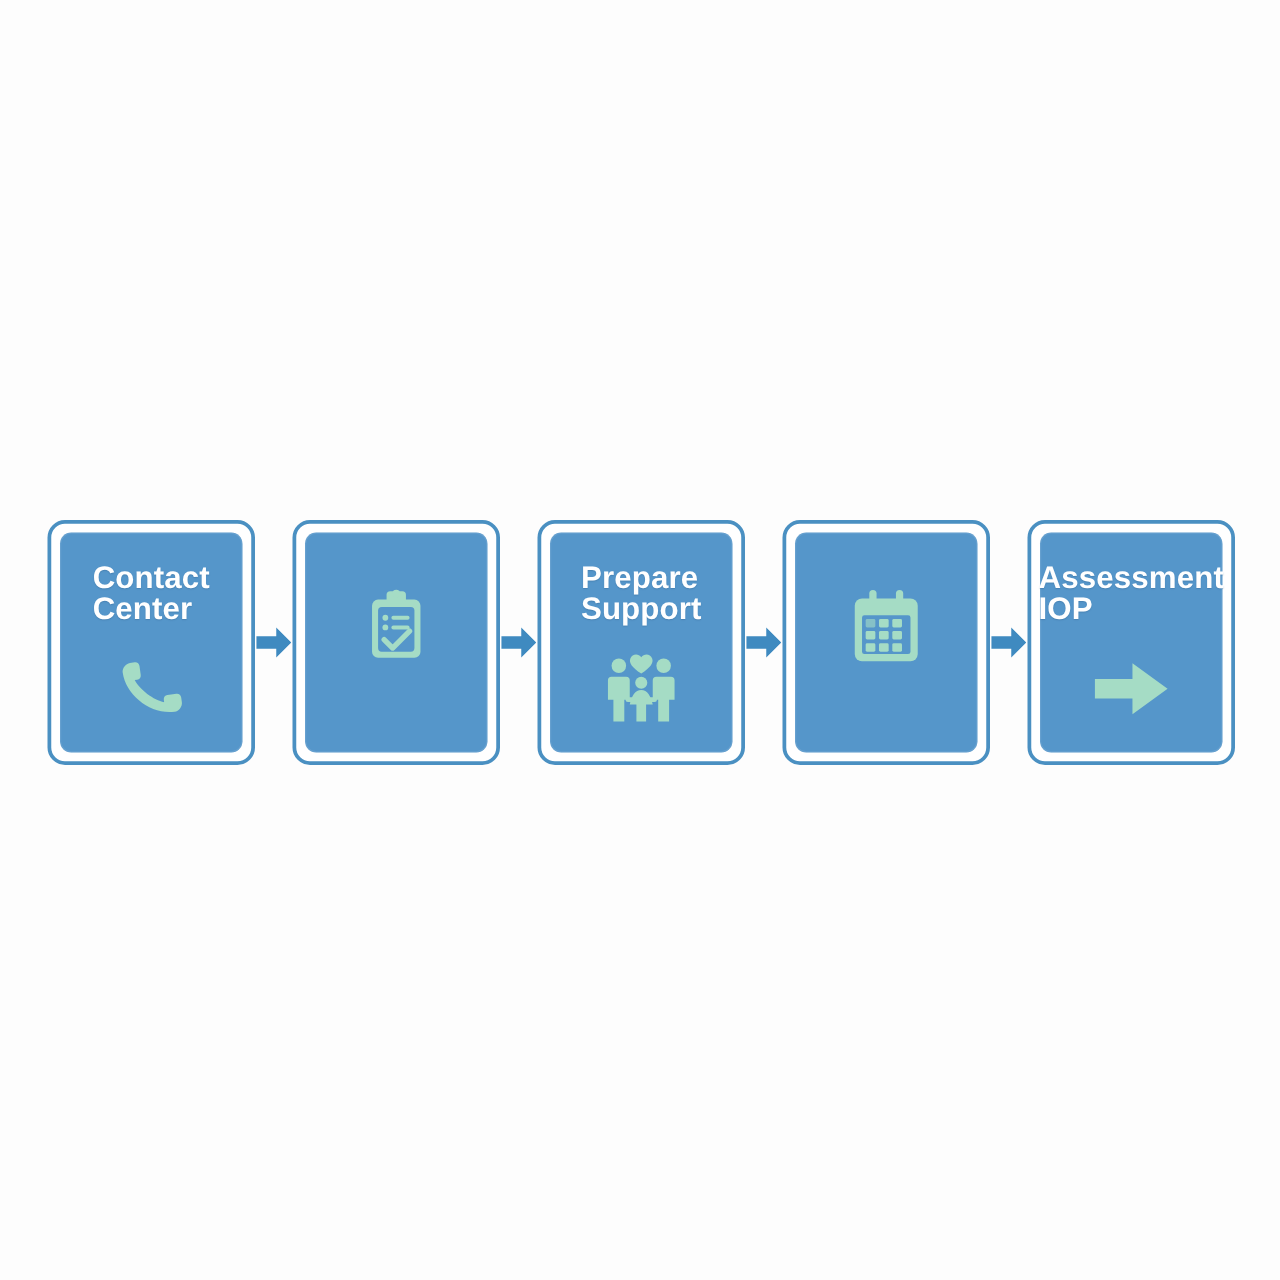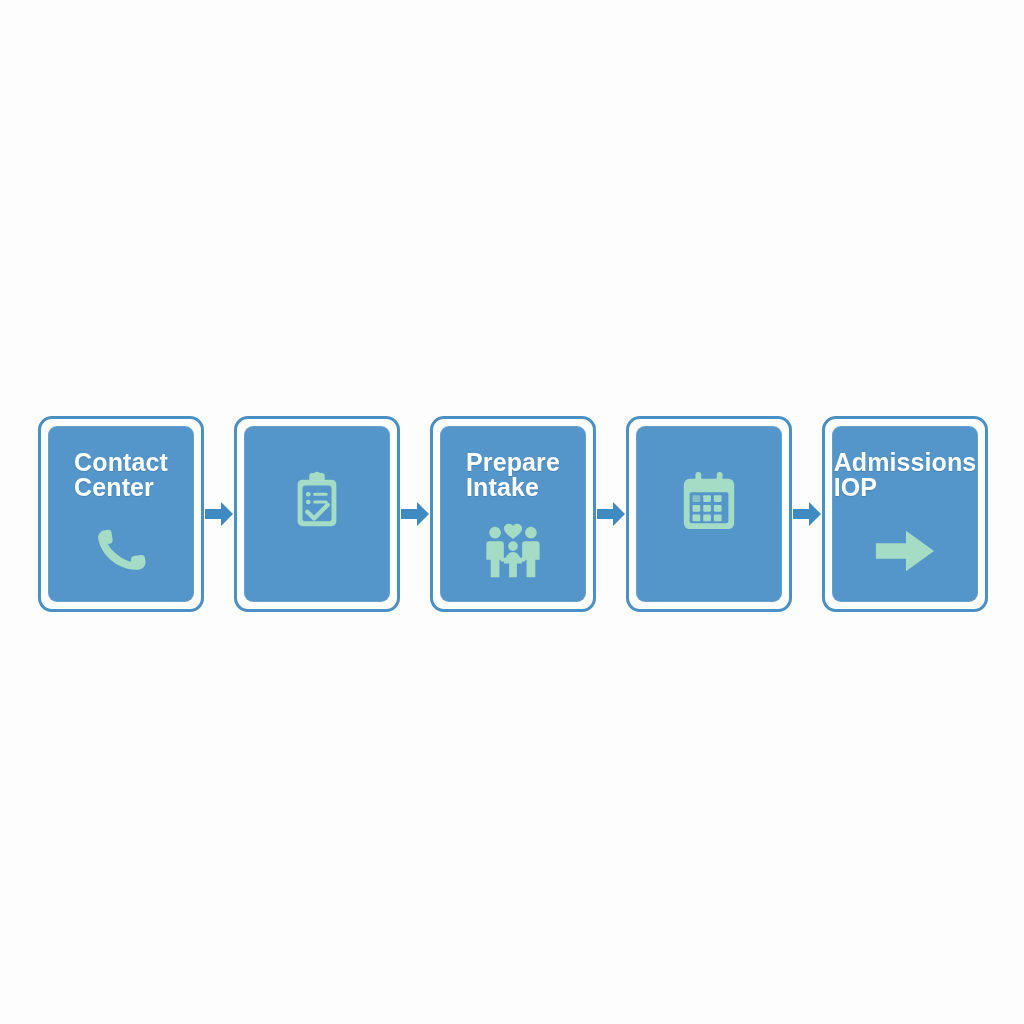--- a/index.html
+++ b/index.html
@@ -154,21 +154,21 @@
 
     <div class="connector">
       <svg viewBox="0 0 28 30" aria-hidden="true">
         <path d="M0 10 L16 10 L16 3 L28 15 L16 27 L16 20 L0 20 Z" fill="#3f8ac0"></path>
       </svg>
     </div>
 
     <div class="step-card">
       <div class="step-card-inner">
         <div class="step-label">Prepare
-Intake</div>
+Support</div>
         <div class="step-icon">
           <svg viewBox="0 0 64 64" aria-hidden="true">
             <g fill="#a5dcc5">
 
               <path d="M32 6 C29.5 2.6 24.5 3.2 23 7 C21.6 10.6 24.4 14.4 32 19.5 C39.6 14.4 42.4 10.6 41 7 C39.5 3.2 34.5 2.6 32 6 Z"></path>
 
               <circle cx="13.5" cy="13" r="6"></circle>
               <path d="M7.5 22 h12 a3 3 0 0 1 3 3 v16 h-4.5 v18 h-9 V41 H4.5 V25 a3 3 0 0 1 3 -3 Z"></path>
 
               <circle cx="50.5" cy="13" r="6"></circle>
@@ -218,21 +218,21 @@
     </div>
 
     <div class="connector">
       <svg viewBox="0 0 28 30" aria-hidden="true">
         <path d="M0 10 L16 10 L16 3 L28 15 L16 27 L16 20 L0 20 Z" fill="#3f8ac0"></path>
       </svg>
     </div>
 
     <div class="step-card">
       <div class="step-card-inner">
-        <div class="step-label">Admissions
+        <div class="step-label">Assessment
 IOP</div>
         <div class="step-icon">
           <svg viewBox="0 0 64 46" aria-hidden="true">
             <path d="M2 15 L33 15 L33 2 L62 23 L33 44 L33 31 L2 31 Z" fill="#a5dcc5"></path>
           </svg>
         </div>
       </div>
     </div>
 
   </div>

